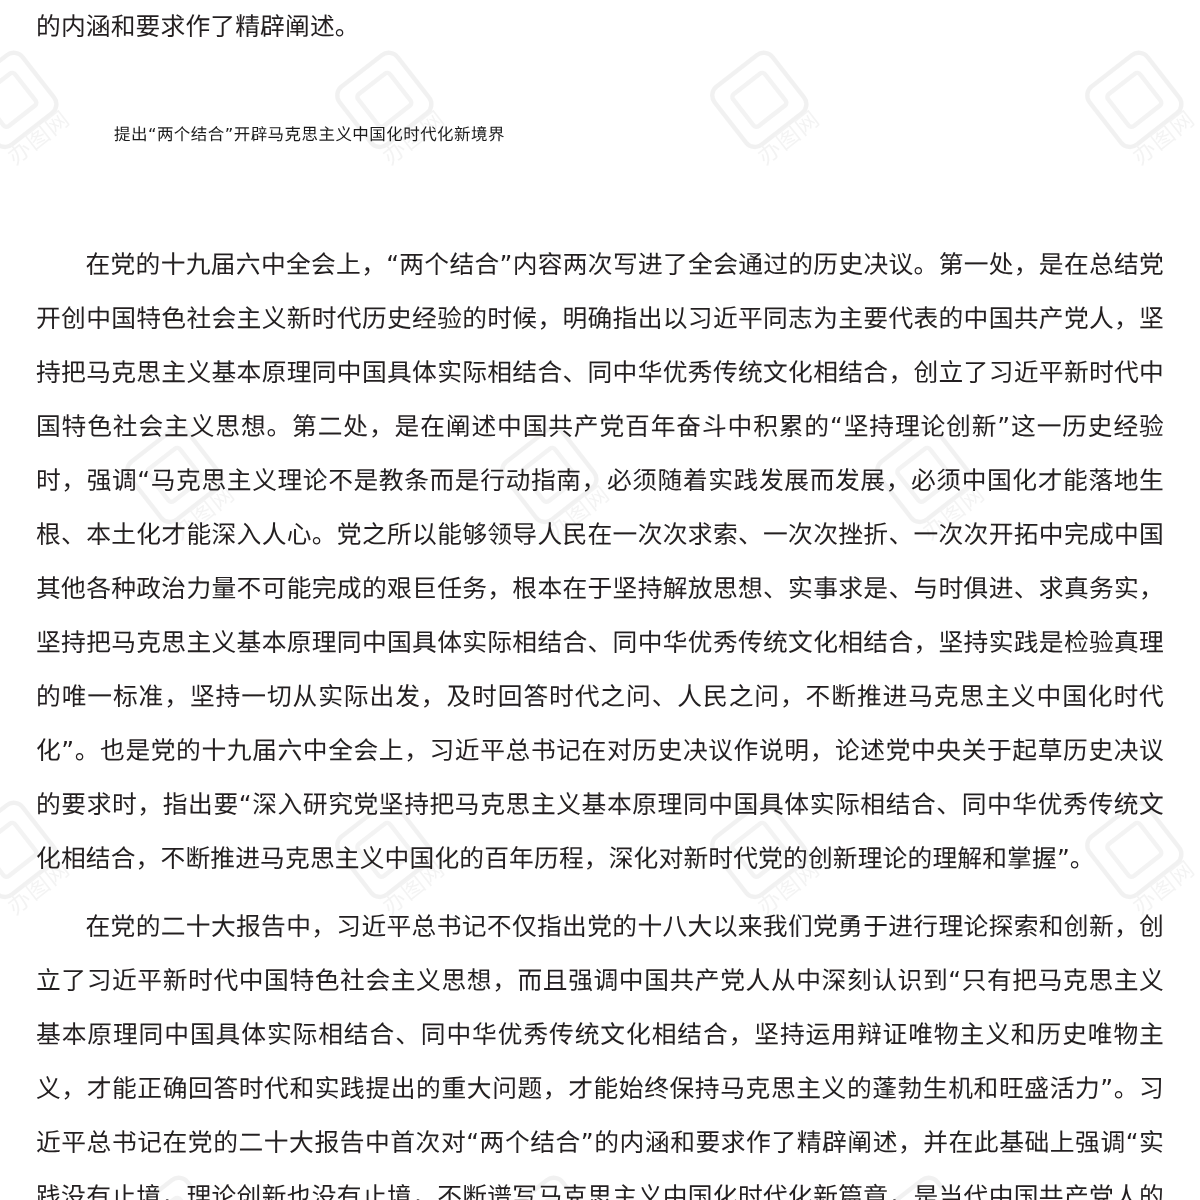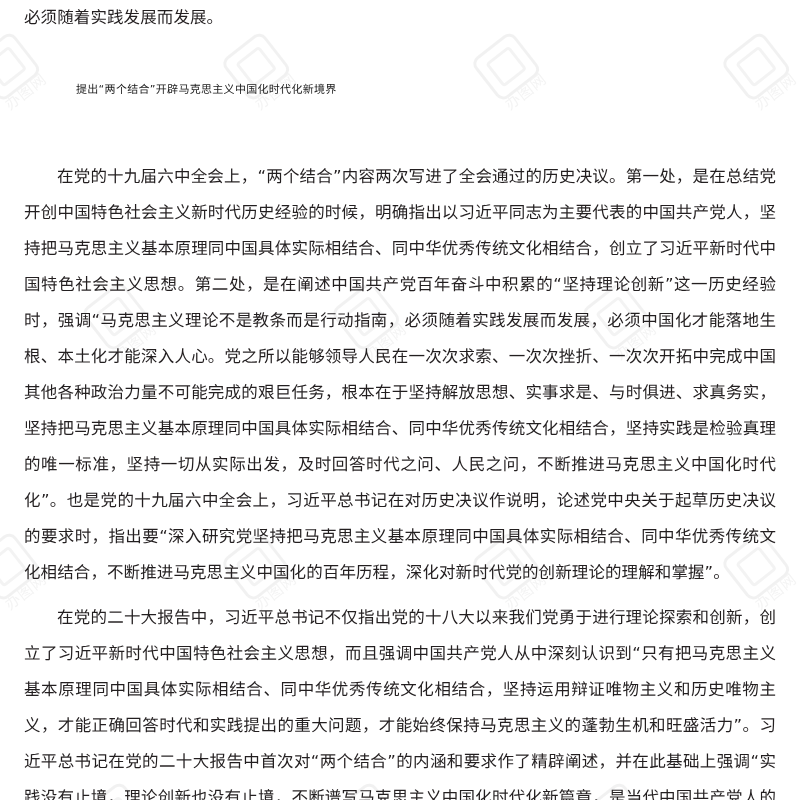--- a/index.html
+++ b/index.html
@@ -167,21 +167,21 @@
       <div class="wm-tile" style="left: 360px; top: 750px; transform: rotate(-38deg); opacity: 0.34;">
         <div class="wm-mark"></div>
       </div>
       <div class="wm-tile" style="left: 610px; top: 750px; transform: rotate(-38deg); opacity: 0.34;">
         <div class="wm-mark"></div>
       </div>
     </div>
 
   <div id="content">
 
-    <p class="para continuation">必须随着实践发展而发展。</p>
+    <p class="para continuation">的内涵和要求作了精辟阐述。</p>
 
     <div class="spacer-md"></div>
 
     <h2 class="section-heading">提出“两个结合”开辟马克思主义中国化时代化新境界</h2>
 
     <div class="spacer-lg"></div>
 
 
     <div class="spacer-sm"></div>
 

